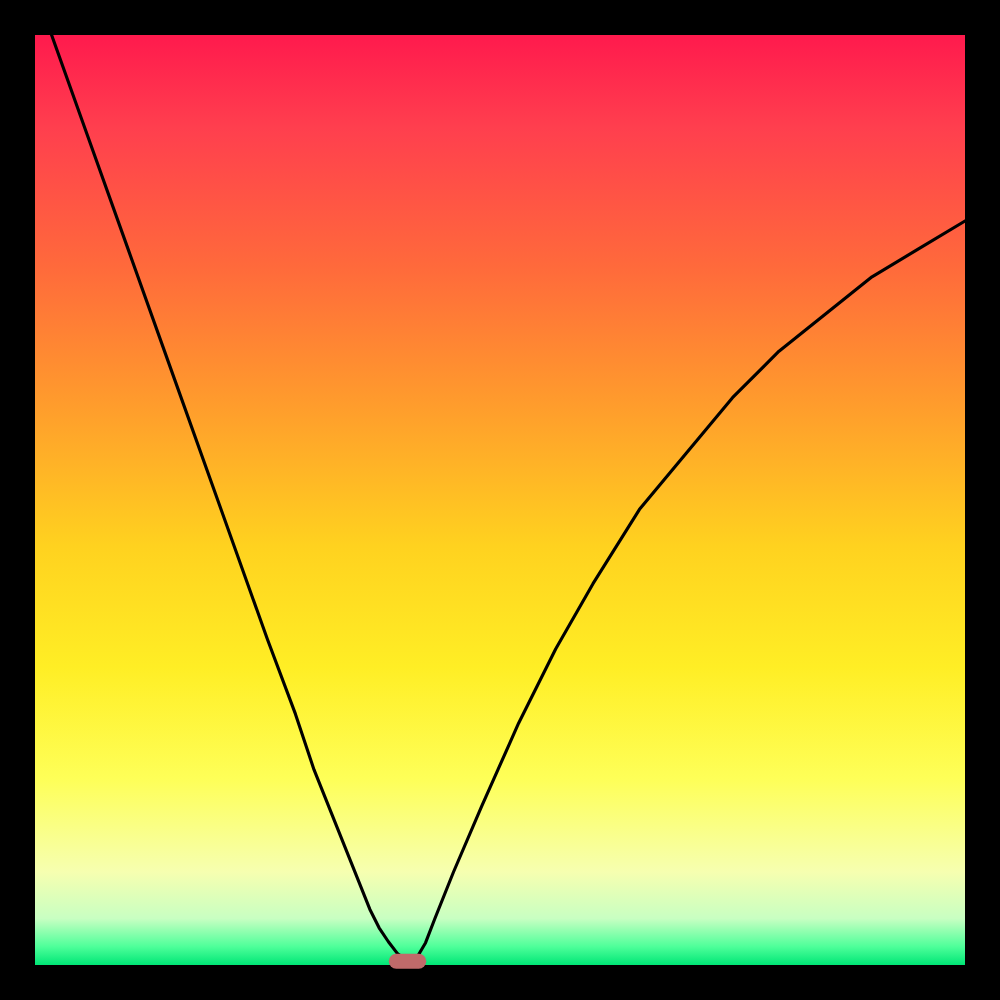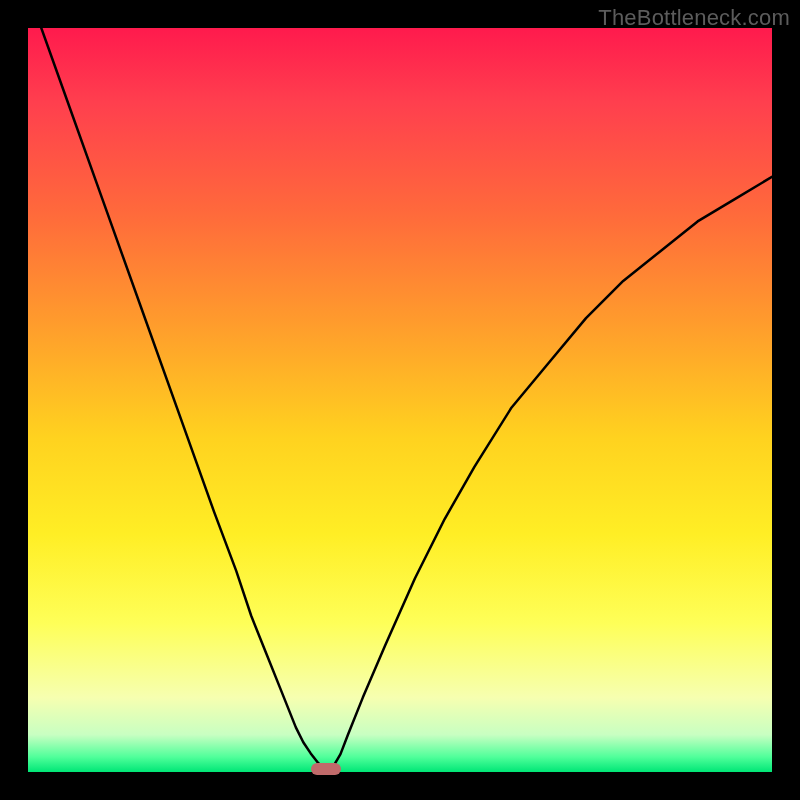--- a/index.html
+++ b/index.html
@@ -62,20 +62,19 @@
     font-size: 22px;
     font-weight: 500;
     letter-spacing: 0.2px;
     user-select: none;
   }
 </style>
 </head>
 <body>
 
 <div class="outer">
-  <div class="watermark">TheBottleneck.com</div>
   <div class="plot-area">
     <svg class="curve" viewBox="0 0 744 744" preserveAspectRatio="none">
       <path id="curve-path" d="M0.00 -37.20 L37.20 66.96 L74.40 171.12 L111.60 275.28 L148.80 379.44 L186.00 483.60 L208.32 543.12 L223.20 587.76 L238.08 624.96 L252.96 662.16 L267.84 699.36 L275.28 714.24 L282.72 725.40 L290.16 735.07 L297.60 740.28 L305.04 738.79 L312.48 726.14 L319.92 706.80 L334.80 669.60 L357.12 617.52 L386.88 550.56 L416.64 491.04 L446.40 438.96 L483.60 379.44 L520.80 334.80 L558.00 290.16 L595.20 252.96 L632.40 223.20 L669.60 193.44 L706.80 171.12 L744.00 148.80" fill="none" stroke="#000" stroke-width="2.5" stroke-linecap="round" stroke-linejoin="round"></path>
     </svg>
     <div id="marker" class="marker" style="left: 297.6px; top: 741.024px;"></div>
   </div>
 </div>
 
 </body></html>

